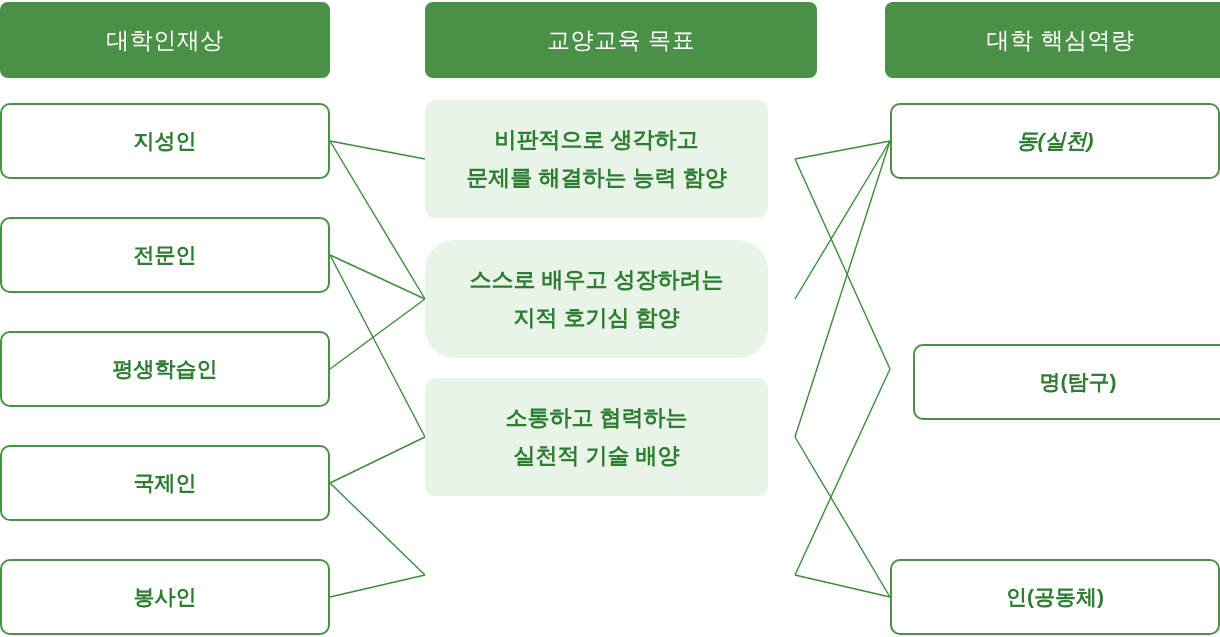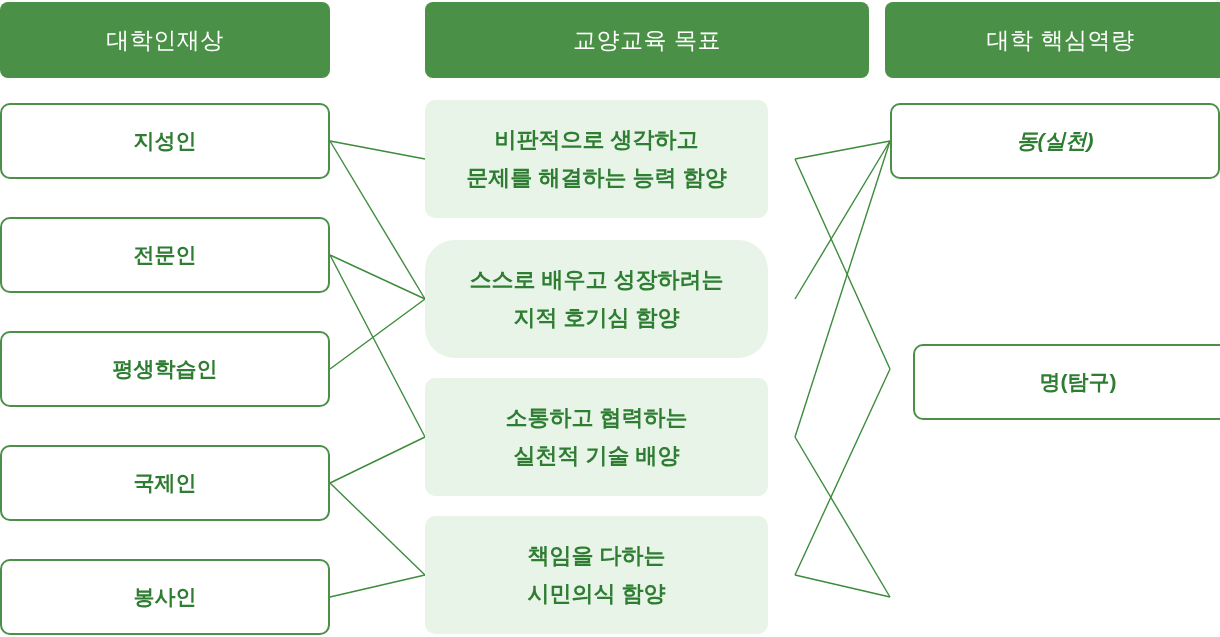--- a/index.html
+++ b/index.html
@@ -36,21 +36,21 @@
     color:#ffffff;
     font-weight:normal;
     font-size:23px;
     border-radius:8px;
     display:flex;
     align-items:center;
     justify-content:center;
     letter-spacing:0.5px;
   }
   #hdr-left{left:0;width:330px;}
-  #hdr-mid{left:425px;width:444px;}
+  #hdr-mid{left:425px;width:392px;}
   #hdr-right{left:885px;width:335px;padding-left:8px;}
   .node{
     position:absolute;
     display:flex;
     align-items:center;
     justify-content:center;
     text-align:center;
     font-weight:bold;
     color:var(--text-green);
     box-sizing:border-box;
@@ -111,19 +111,18 @@
   <div class="node outlined lcol l2">평생학습인</div>
   <div class="node outlined lcol l3">국제인</div>
   <div class="node outlined lcol l4">봉사인</div>
 
   <div class="node filled mcol m0">비판적으로 생각하고
 문제를 해결하는 능력 함양</div>
   <div class="node filled mcol m1">스스로 배우고 성장하려는
 지적 호기심 함양</div>
   <div class="node filled mcol m2">소통하고 협력하는
 실천적 기술 배양</div>
-  <div class="node filled mcol m3">책임을 다하는
-시민의식 함양</div>
 
   <div class="node outlined rcol r0">동(실천)</div>
   <div class="node outlined rcol r1">명(탐구)</div>
+  <div class="node outlined rcol r2">인(공동체)</div>
 
 </div>
 
 </body></html>

